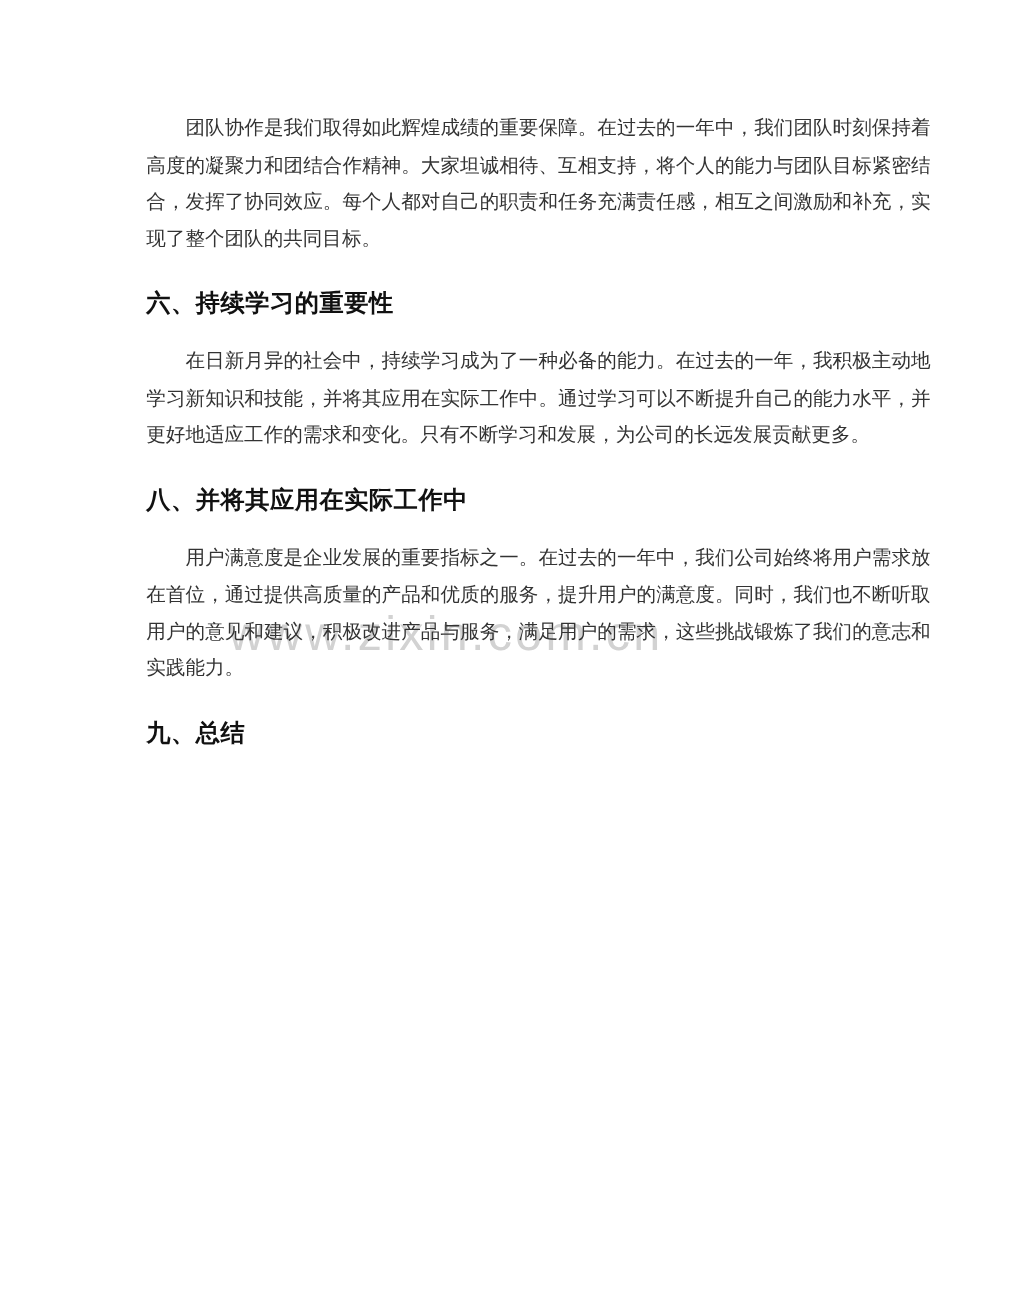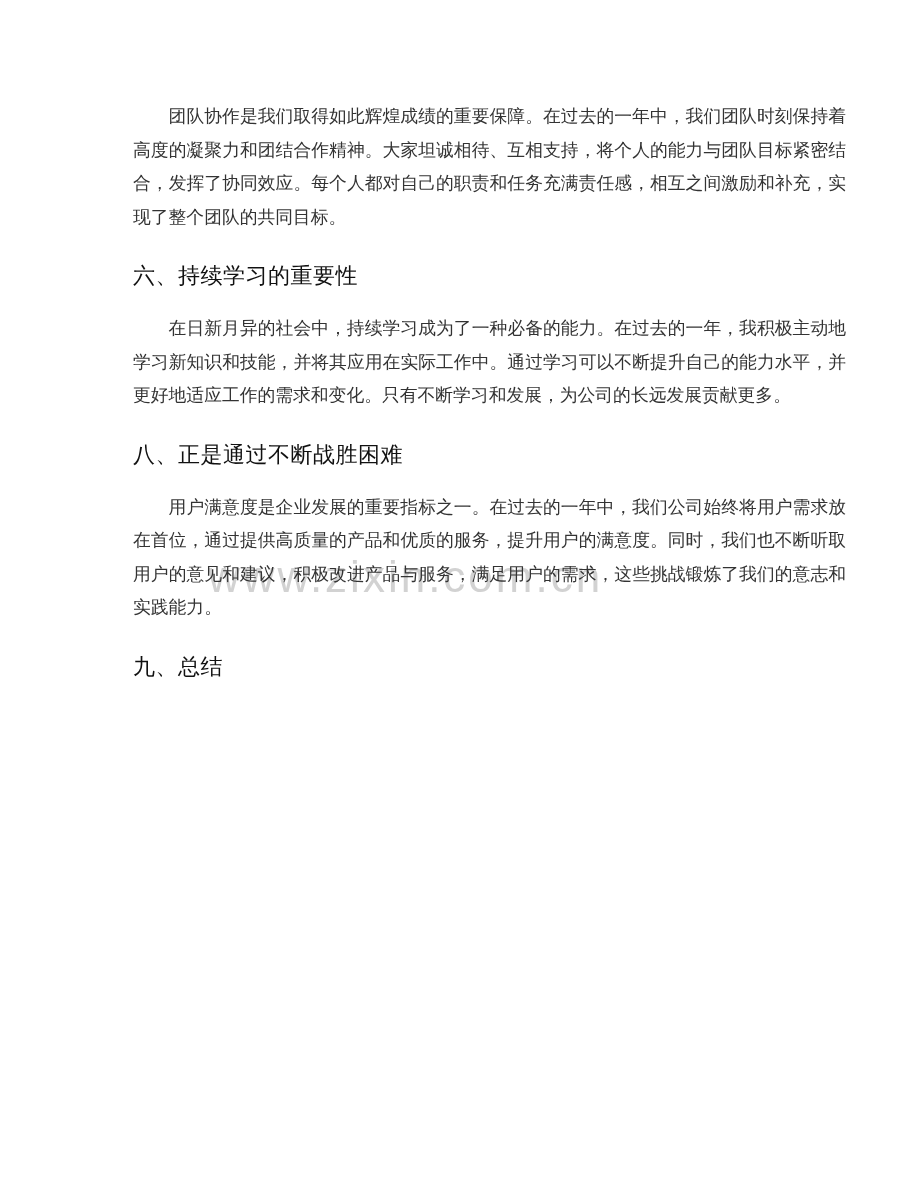--- a/index.html
+++ b/index.html
@@ -39,39 +39,39 @@
     line-height: 33.5px;
     color: #333333;
     text-align: justify;
     text-indent: 2em;
   }
   .sec-heading {
     margin: 26px 0 20px 0;
     font-family: "Liberation Sans", "DejaVu Sans", sans-serif;
     font-size: 22px;
     line-height: 32px;
-    font-weight: 400;
+    font-weight: 700;
     color: #111111;
     letter-spacing: 0.5px;
   }
 </style>
 </head>
 <body>
 
 <div class="page">
 
   <div class="watermark">www.zixin.com.cn</div>
 
   <div class="content">
 
     <p class="body-para">团队协作是我们取得如此辉煌成绩的重要保障。在过去的一年中，我们团队时刻保持着高度的凝聚力和团结合作精神。大家坦诚相待、互相支持，将个人的能力与团队目标紧密结合，发挥了协同效应。每个人都对自己的职责和任务充满责任感，相互之间激励和补充，实现了整个团队的共同目标。</p>
 
     <h2 class="sec-heading">六、持续学习的重要性</h2>
     <p class="body-para">在日新月异的社会中，持续学习成为了一种必备的能力。在过去的一年，我积极主动地学习新知识和技能，并将其应用在实际工作中。通过学习可以不断提升自己的能力水平，并更好地适应工作的需求和变化。只有不断学习和发展，为公司的长远发展贡献更多。</p>
 
 
-    <h2 class="sec-heading">八、正是通过不断战胜困难</h2>
+    <h2 class="sec-heading">八、并将其应用在实际工作中</h2>
     <p class="body-para">用户满意度是企业发展的重要指标之一。在过去的一年中，我们公司始终将用户需求放在首位，通过提供高质量的产品和优质的服务，提升用户的满意度。同时，我们也不断听取用户的意见和建议，积极改进产品与服务，满足用户的需求，这些挑战锻炼了我们的意志和实践能力。</p>
 
     <h2 class="sec-heading">九、总结</h2>
 
   </div>
 </div>
 
 </body></html>

